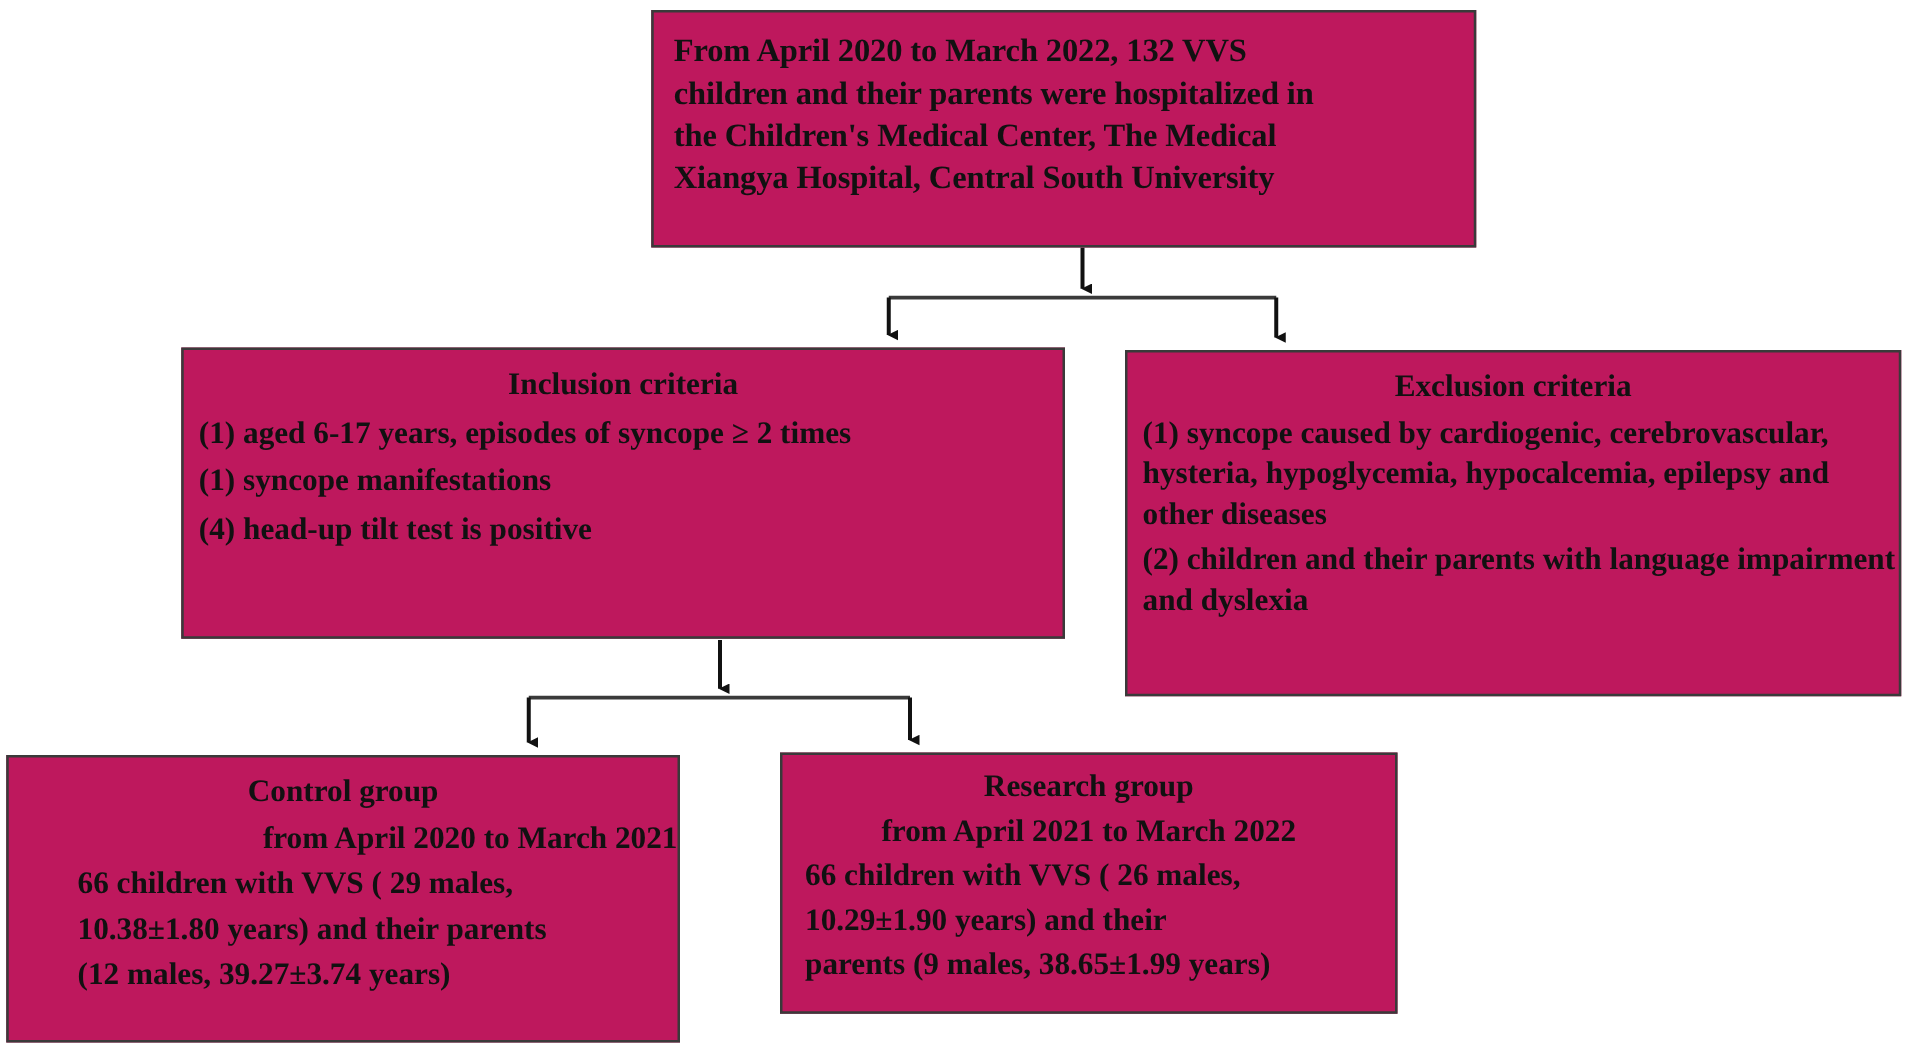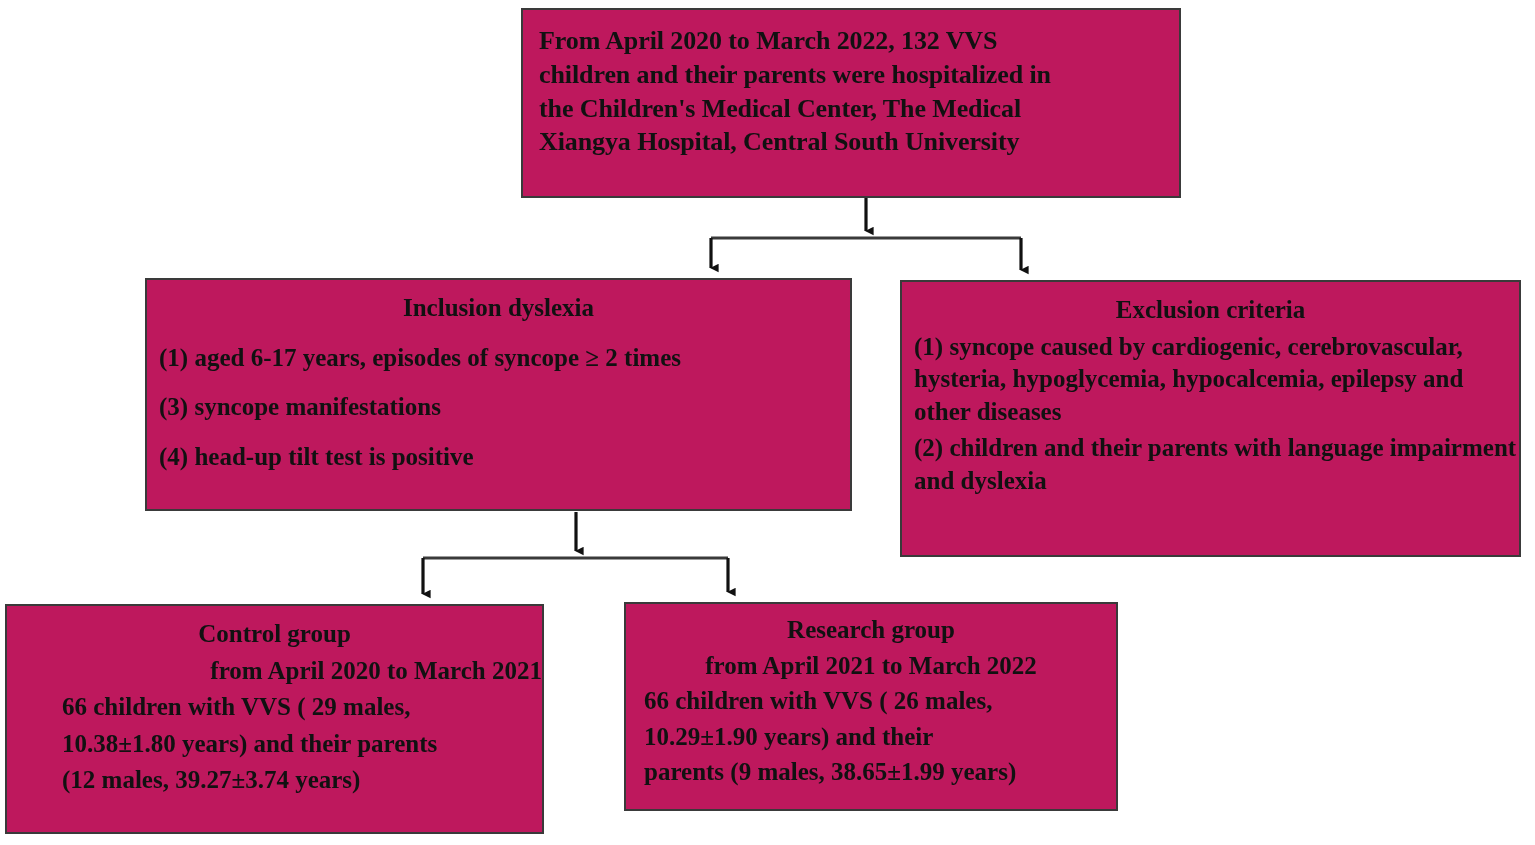--- a/index.html
+++ b/index.html
@@ -56,21 +56,21 @@
     display: block;
     text-align: center;
     font-size: 25px;
     margin-bottom: 2px;
   }
   #box-inclusion .item {
     display: block;
     text-align: left;
     padding-left: 12px;
     white-space: nowrap;
-    margin-top: 17px;
+    margin-top: 6px;
   }
 
   
   #box-exclusion {
     left: 900px;
     top: 280px;
     width: 621px;
     height: 277px;
     padding: 12px 0 0 0;
     font-size: 25px;
@@ -185,23 +185,23 @@
   </svg>
 
   <div class="box" id="box-population">
     <span class="line">From April 2020 to March 2022, 132 VVS</span>
     <span class="line">children and their parents were hospitalized in</span>
     <span class="line">the Children's Medical Center, The Medical</span>
     <span class="line">Xiangya Hospital, Central South University</span>
   </div>
 
   <div class="box" id="box-inclusion">
-    <span class="heading">Inclusion dyslexia</span>
+    <span class="heading">Inclusion criteria</span>
     <span class="item">(1) aged 6-17 years, episodes of syncope ≥ 2 times</span>
-    <span class="item">(3) syncope manifestations</span>
+    <span class="item">(1) syncope manifestations</span>
     <span class="item">(4) head-up tilt test is positive</span>
   </div>
 
   <div class="box" id="box-exclusion">
     <span class="heading">Exclusion criteria</span>
     <span class="item">(1) syncope caused by cardiogenic, cerebrovascular, hysteria, hypoglycemia, hypocalcemia, epilepsy and other diseases</span>
     <span class="item">(2) children and their parents with language impairment and dyslexia</span>
   </div>
 
   <div class="box" id="box-control">

